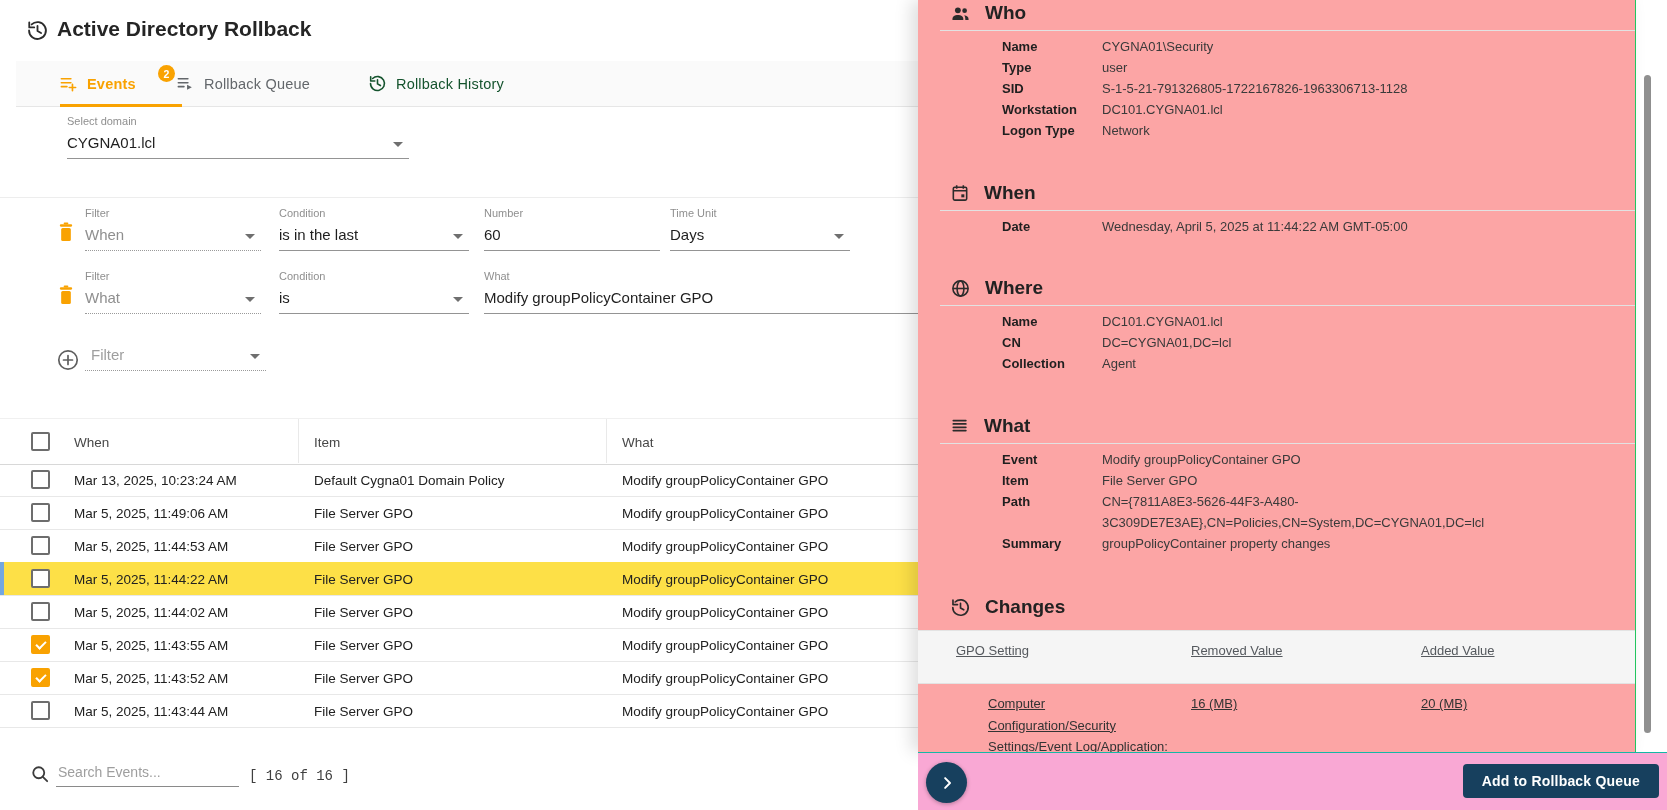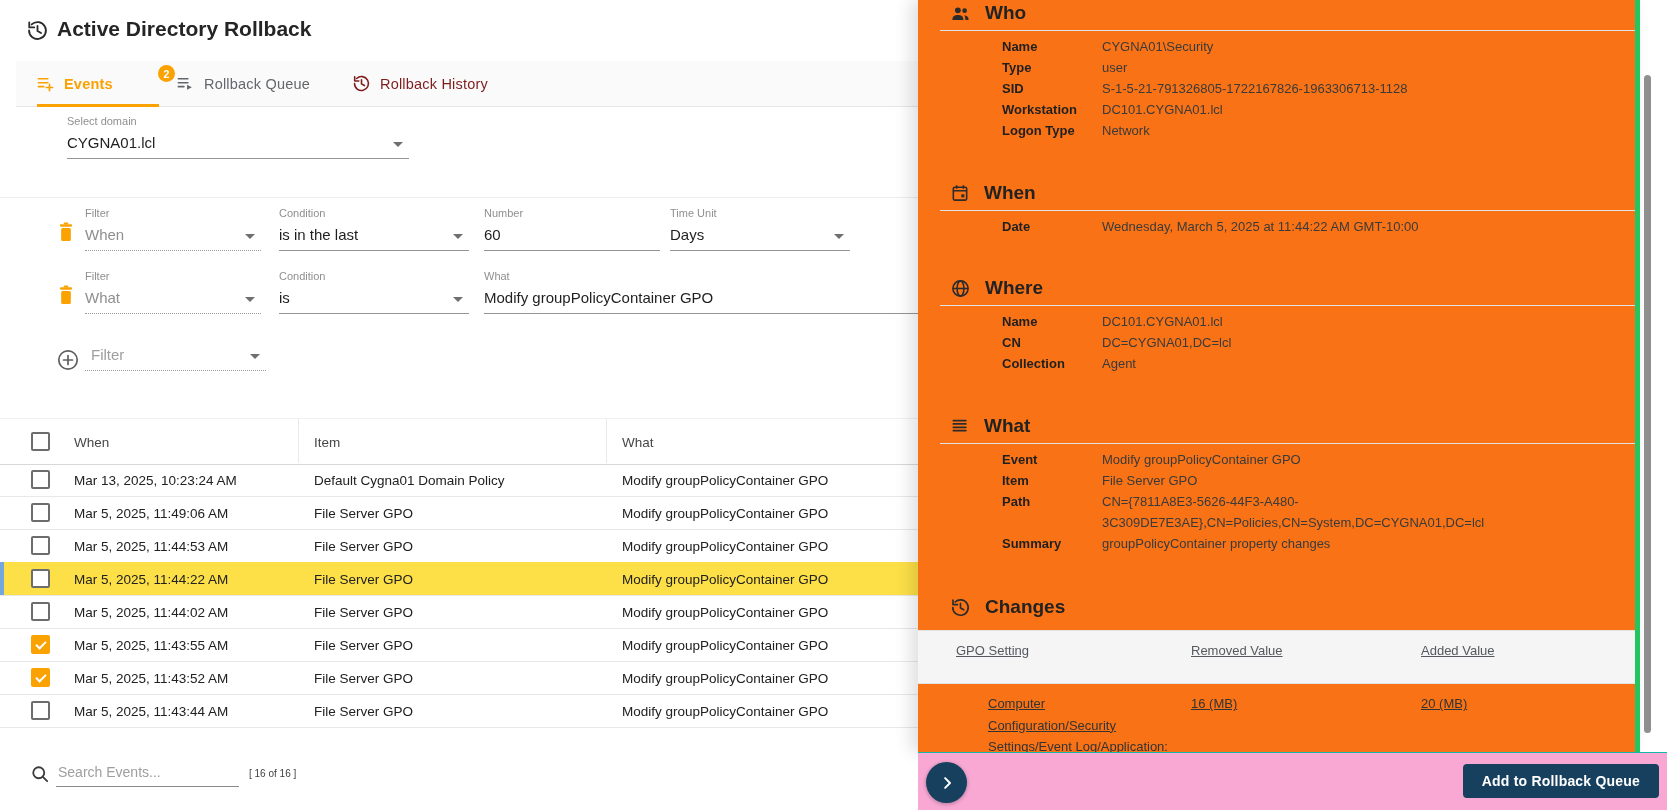--- a/index.html
+++ b/index.html
@@ -9,23 +9,23 @@
   .ic svg{display:block;}
 
   
   .page-header-icon{position:absolute;left:26px;top:19px;color:#2b2b2b;}
   .page-title{position:absolute;left:57px;top:17px;font-size:21px;font-weight:700;color:#252525;}
 
   
   .tabstrip{position:absolute;left:16px;top:61px;width:902px;height:45px;background:#fafafa;
             border-bottom:1px solid #e6e6e6;}
   .tab{position:absolute;top:0;height:45px;display:flex;align-items:center;gap:9px;cursor:pointer;}
-  .tab-events{left:20px;color:#F9A201;font-weight:700;}
+  .tab-events{left:43px;color:#F9A201;font-weight:700;}
   .tab-queue{left:160px;color:#63676b;}
-  .tab-history{left:336px;color:#7f1d1d;justify-content:center;}
+  .tab-history{left:352px;color:#14532d;justify-content:center;}
   .tab-label{font-size:14.5px;letter-spacing:.2px;}
   .tab-underline{position:absolute;left:1px;bottom:-1px;width:122px;height:3px;background:#F9A201;}
   .badge{position:absolute;left:142px;top:4px;width:17px;height:17px;border-radius:50%;
          background:#F9A201;color:#fff;font-size:10.5px;font-weight:700;display:flex;
          align-items:center;justify-content:center;}
 
   
   .field{position:absolute;}
   .flabel{font-size:11px;color:#8f8f8f;height:14px;line-height:14px;}
   .fvalue{margin-top:6px;font-size:15px;color:#1f1f1f;padding-bottom:7px;
@@ -64,25 +64,25 @@
   .cb.on{background:#F9A201;border-color:#F9A201;}
   .cb.on::after{content:"";position:absolute;left:3px;top:3.5px;width:8px;height:4px;
       border-left:2px solid #fff;border-bottom:2px solid #fff;transform:rotate(-45deg);}
 
   
   .search-icon{position:absolute;left:30px;top:764px;color:#3c3c3c;}
   .search-input{position:absolute;left:56px;top:762px;width:181px;border:none;outline:none;
       border-bottom:1px solid #8a8a8a;font-family:"Liberation Sans",sans-serif;font-size:14px;
       color:#1f1f1f;padding:2px 0 6px 2px;background:transparent;}
   .search-input::placeholder{color:#9e9e9e;}
-  .search-count{position:absolute;left:249px;top:768px;font-size:10px;color:#3f3f3f;}
-
-  
-  .panel{position:absolute;left:918px;top:0;width:717px;height:752px;background:#f97316;
-         box-shadow:-7px 0 16px rgba(0,0,0,.13);border-right:5px solid #22c55e;}
+  .search-count{position:absolute;left:249px;top:768px;font-size:14px;color:#3f3f3f;font-family:Liberation Mono, monospace;}
+
+  
+  .panel{position:absolute;left:918px;top:0;width:717px;height:752px;background:#fca5a5;
+         box-shadow:-7px 0 16px rgba(0,0,0,.13);border-right:1px solid #22c55e;}
   .sec{position:absolute;left:0;right:0;}
   .sec-who{top:0;} .sec-when{top:180px;} .sec-where{top:275px;} .sec-what{top:413px;} .sec-changes{top:594px;}
   .sec-head{height:26px;display:flex;align-items:center;gap:14px;padding-left:32px;color:#2b2b2b;}
   .sec-title{font-size:19px;font-weight:700;color:#222;}
   .sec-div{border-top:1px solid #e2e2e2;margin-left:22px;margin-top:4px;}
   .kvs{padding:5px 24px 0 44px;}
   .kv{display:grid;grid-template-columns:140px 1fr;line-height:21px;font-size:13px;}
   .kv .k{font-weight:700;color:#1f1f1f;margin-left:40px;}
   .kv .v{color:#3a3a3a;}
   .ch-grid{display:grid;grid-template-columns:235px 230px 1fr;padding:0 24px 0 38px;text-decoration:underline;}
@@ -334,21 +334,21 @@
               <path d="M8 2.8v4M16 2.8v4M4 9.3h16"></path>
             <rect x="13.6" y="13.6" width="3.6" height="3.6" fill="currentColor" stroke="none"></rect>
           </svg>
         </span>
         <span class="sec-title">When</span>
       </div>
       <div class="sec-div"></div>
       <div class="kvs">
         <div class="kv">
             <span class="k">Date</span>
-            <span class="v">Wednesday, March 5, 2025 at 11:44:22 AM GMT-10:00</span>
+            <span class="v">Wednesday, April 5, 2025 at 11:44:22 AM GMT-05:00</span>
           </div>
       </div>
     </div>
 
     <div class="sec sec-where">
       <div class="sec-head">
         <span class="ic">
           <svg width="21" height="21" viewBox="0 0 24 24" fill="none" stroke="currentColor" stroke-width="1.8">
             <circle cx="12" cy="12" r="8.7"></circle>
               <ellipse cx="12" cy="12" rx="3.9" ry="8.7"></ellipse>

